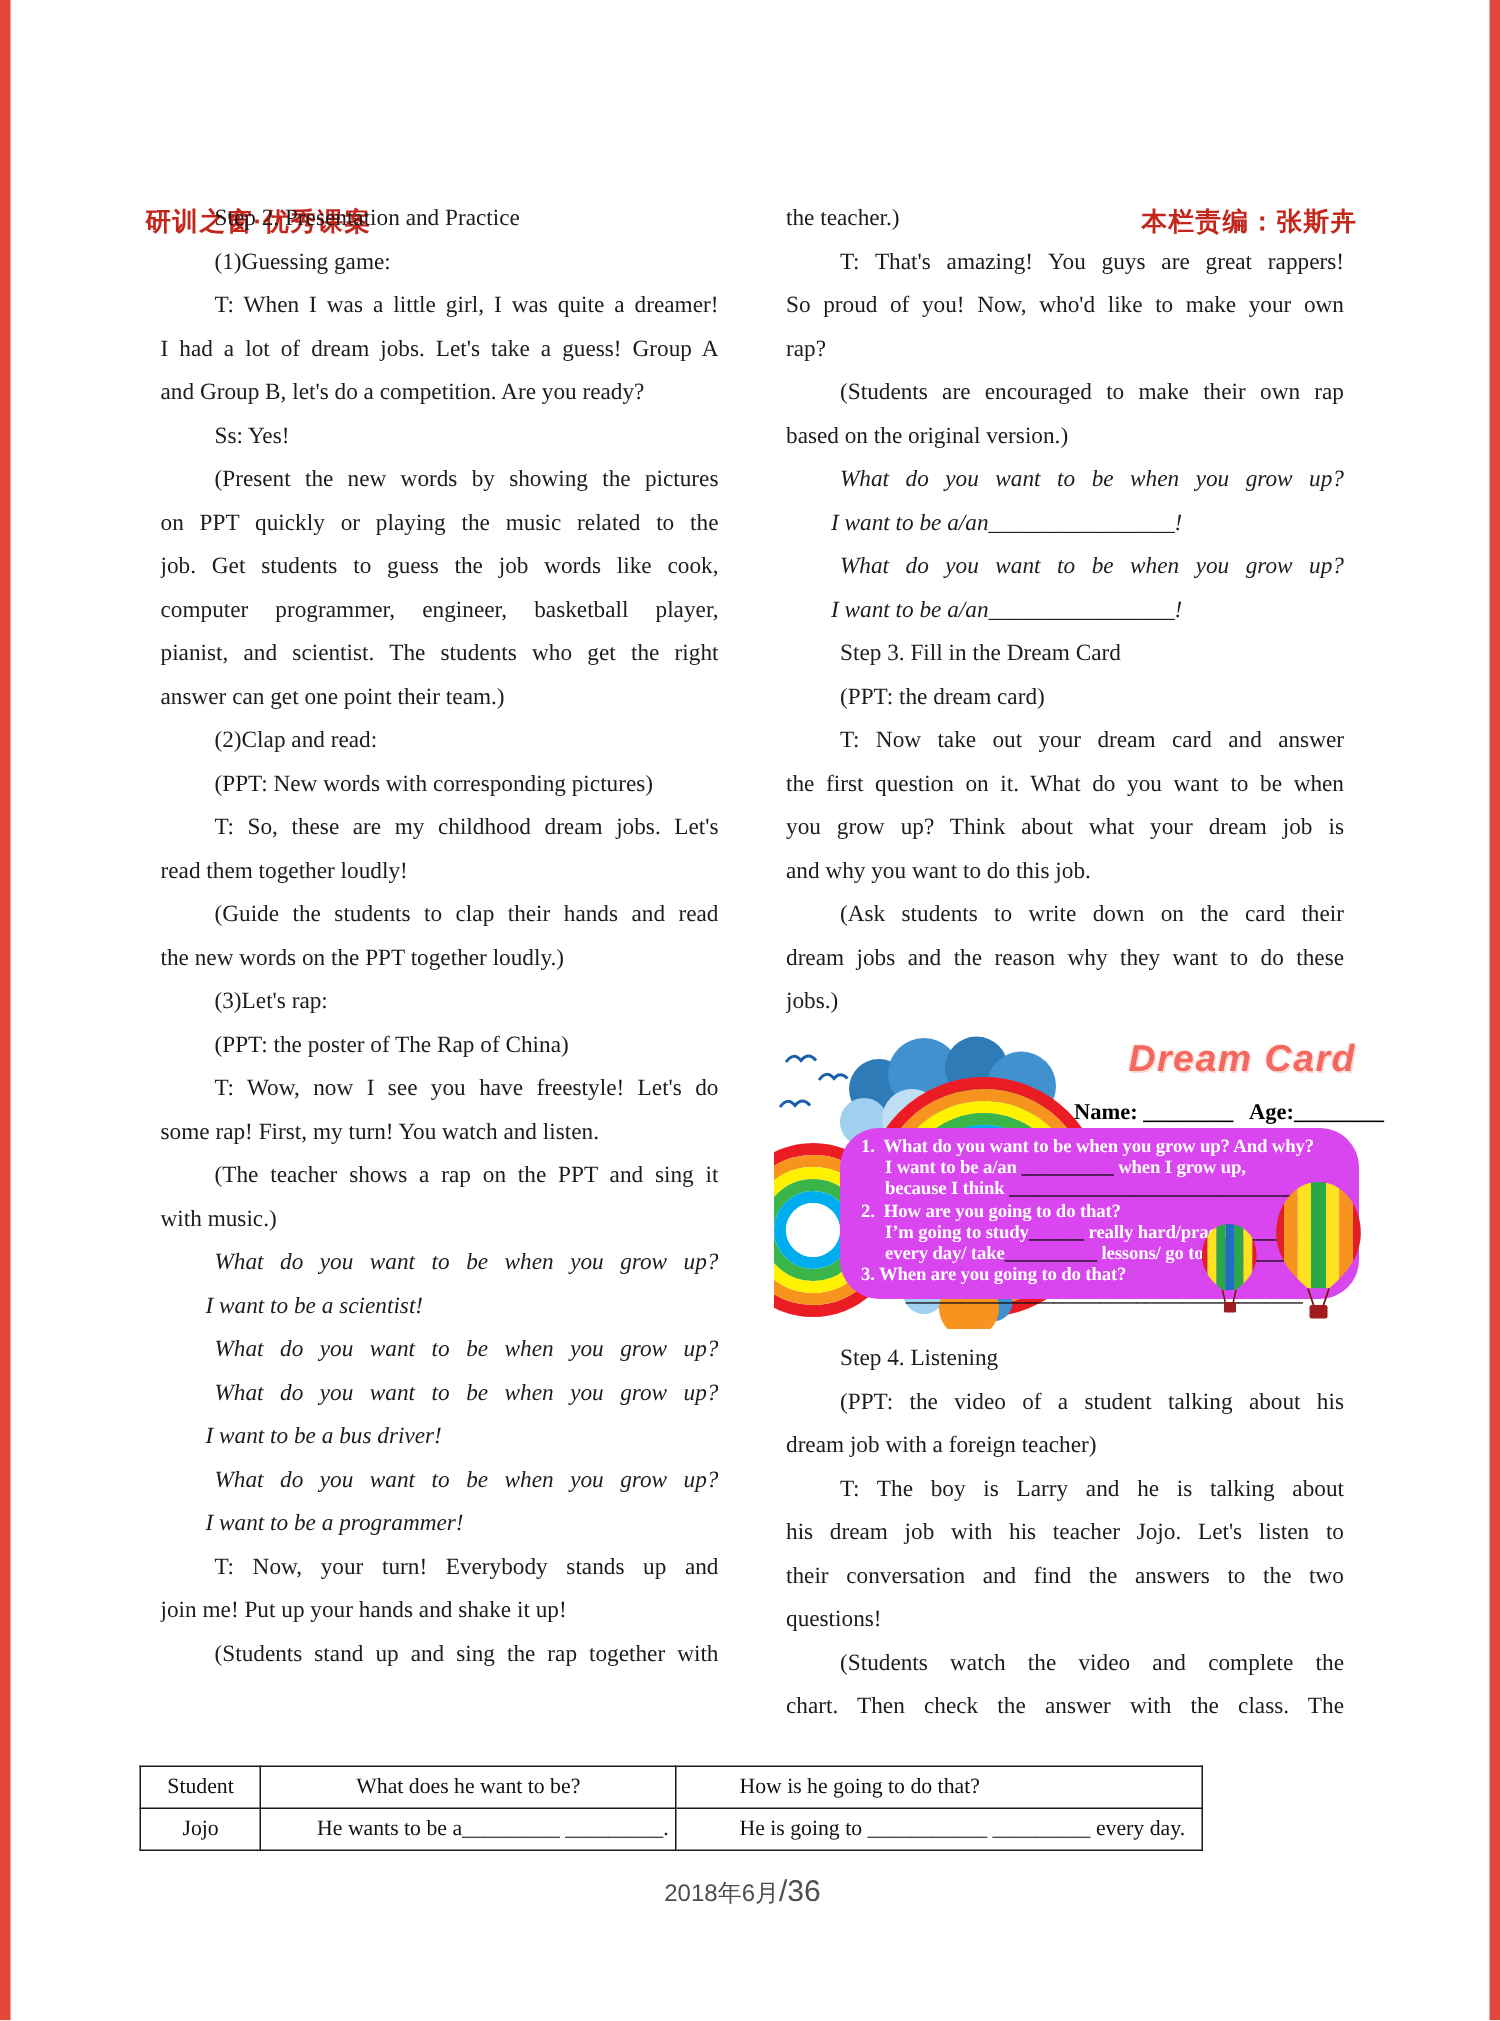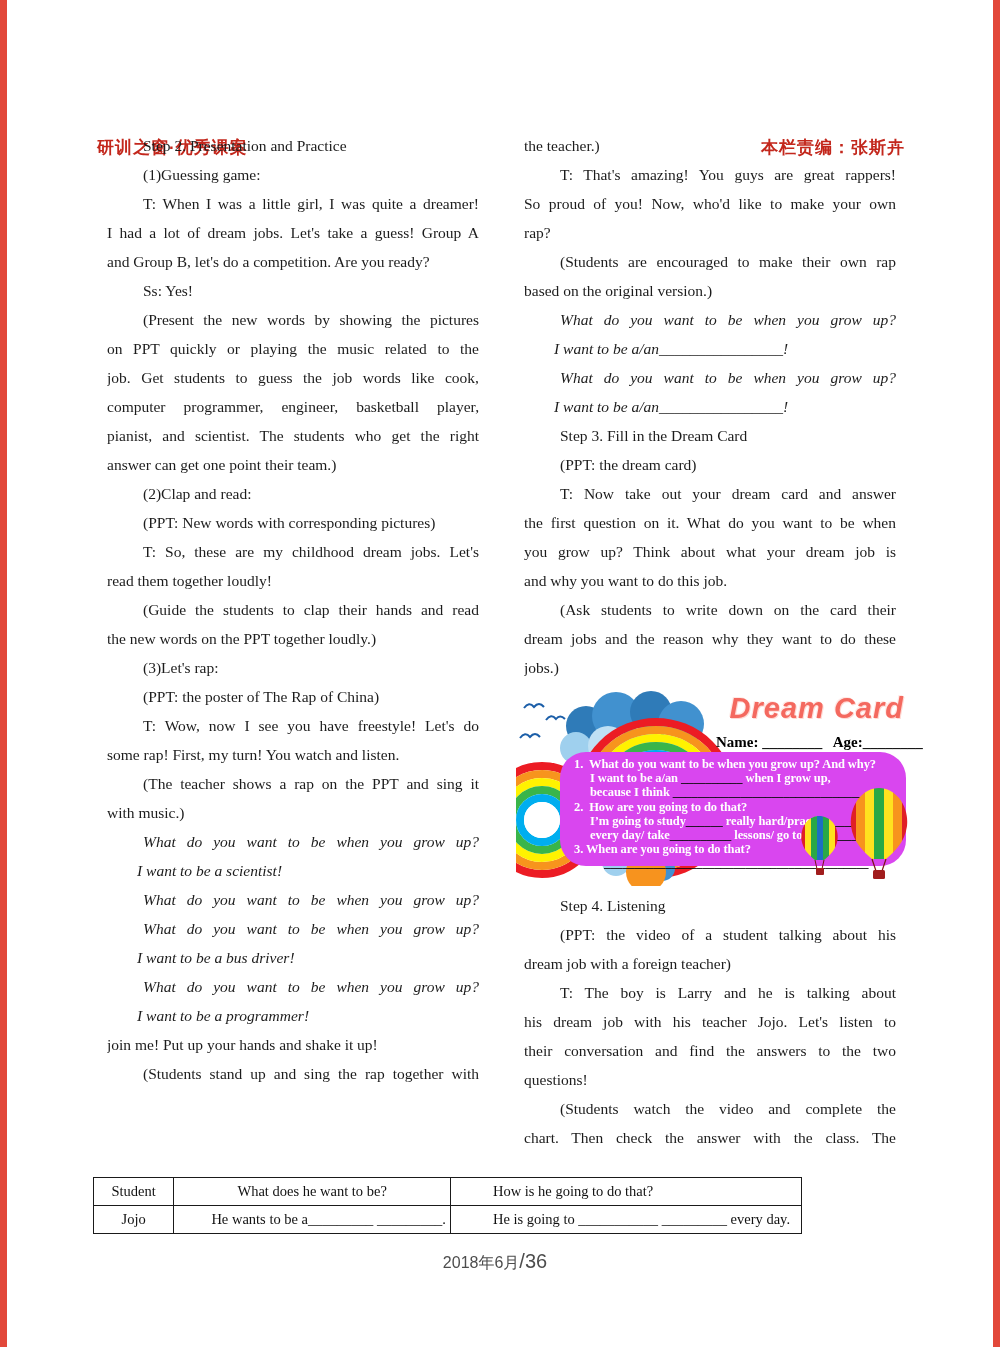--- a/index.html
+++ b/index.html
@@ -19,21 +19,21 @@
   .it{font-style:italic}
   .col-left{left:107px;top:131px}
   .col-rt{left:524px;top:131px}
   .col-rb{left:524px;top:891px}
 
   
   .dream{position:absolute;left:516px;top:690px;width:396px;height:196px;}
   .dream svg.bg{position:absolute;left:0;top:0;z-index:0;}
   .dc-title{position:absolute;right:8px;top:2px;z-index:2;
             font-family:"Liberation Sans",sans-serif;font-weight:bold;font-style:italic;
-            font-size:29px;color:#f4695f;letter-spacing:1px;
+            font-size:25px;color:#f4695f;letter-spacing:1px;
             text-shadow:1px 1px 0 #ffd9d4,-1px -1px 0 #ffe9e6;}
   .dc-name{position:absolute;left:200px;top:44px;z-index:2;font-weight:bold;
            font-size:15px;color:#000;white-space:pre;}
   .panel{position:absolute;left:44px;top:62px;width:346px;height:114px;z-index:1;
          background:#d946ef;border-radius:26px;box-sizing:border-box;
          padding:5px 8px 0 14px;color:#fff;font-weight:bold;font-size:12.5px;
          line-height:14.2px;letter-spacing:-0.1px;}
   .panel .pl{white-space:pre;overflow:hidden;}
   .panel .ind{padding-left:16px}
   .panel .ind2{padding-left:30px}
@@ -87,20 +87,21 @@
     <div class="ln">some rap! First, my turn! You watch and listen.</div>
     <div class="ln in j">(The teacher shows a rap on the PPT and sing it</div>
     <div class="ln">with music.)</div>
     <div class="ln in it j">What do you want to be when you grow up?</div>
     <div class="ln in2 it">I want to be a scientist!</div>
     <div class="ln in it j">What do you want to be when you grow up?</div>
     <div class="ln in it j">What do you want to be when you grow up?</div>
     <div class="ln in2 it">I want to be a bus driver!</div>
     <div class="ln in it j">What do you want to be when you grow up?</div>
     <div class="ln in2 it">I want to be a programmer!</div>
+    <div class="ln in j">T: Now, your turn! Everybody stands up and</div>
     <div class="ln">join me! Put up your hands and shake it up!</div>
     <div class="ln in j">(Students stand up and sing the rap together with</div>
   </div>
 
   <div class="col col-rt">
     <div class="ln">the teacher.)</div>
     <div class="ln in j">T: That's amazing! You guys are great rappers!</div>
     <div class="ln j">So proud of you! Now, who'd like to make your own</div>
     <div class="ln">rap?</div>
     <div class="ln in j">(Students are encouraged to make their own rap</div>

